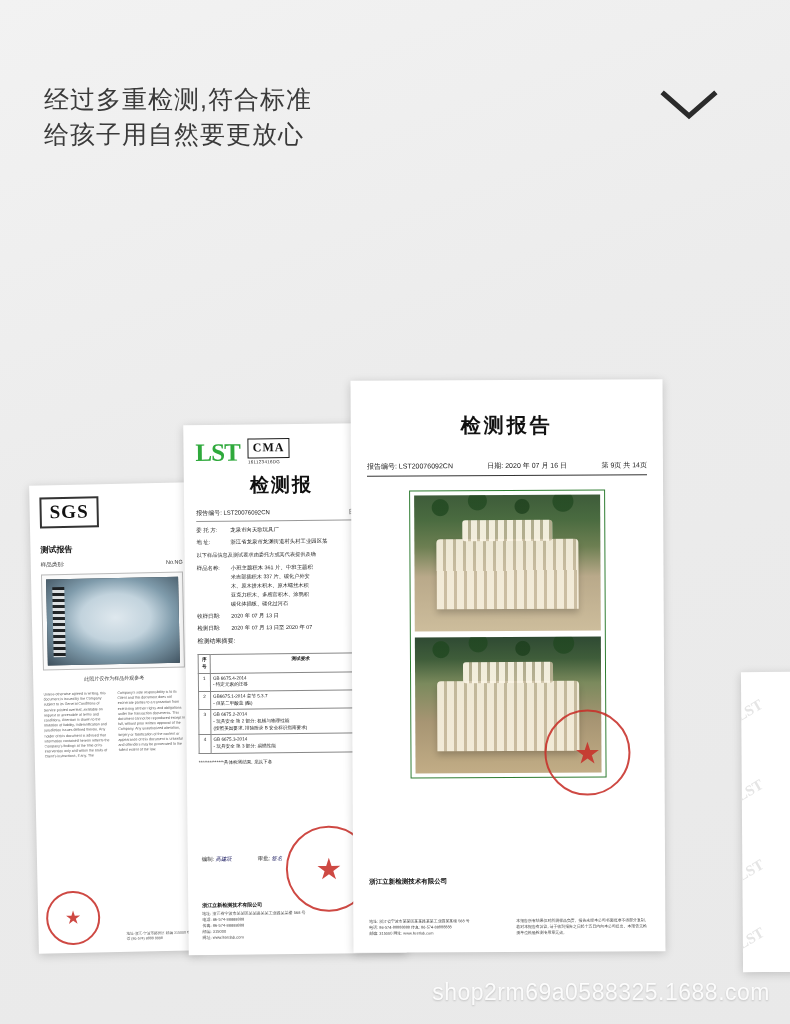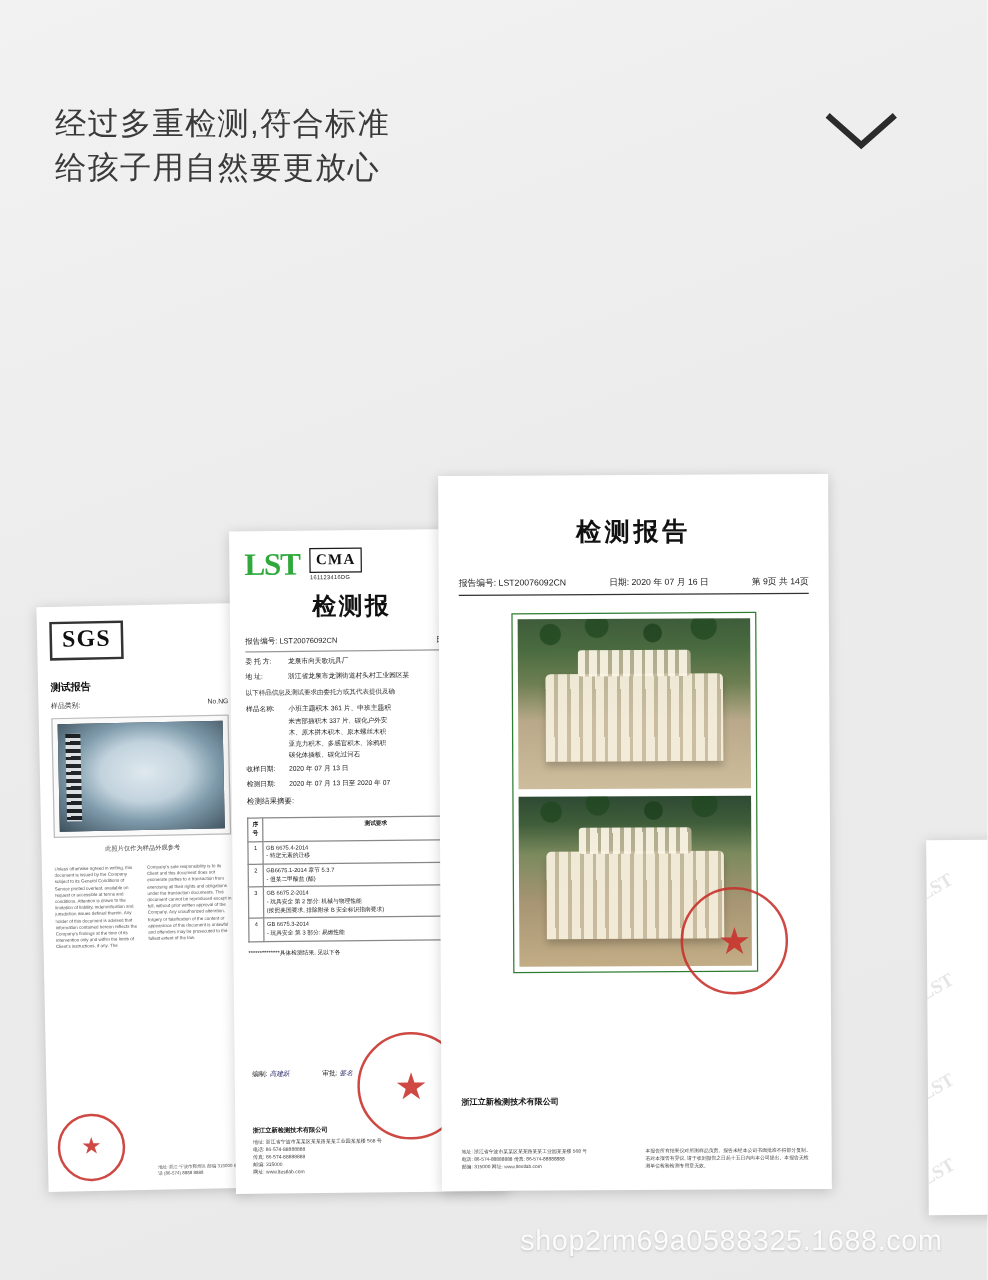--- a/index.html
+++ b/index.html
@@ -252,21 +252,21 @@
   .stamp .star {
     position:absolute; left:50%; top:50%; transform:translate(-50%,-50%);
     font-size: 16px; line-height:1;
   }
   .stamp.big { width: 86px; height: 86px; border-width:2.5px; }
   .stamp.big .star { font-size: 26px; }
 
   
   .site-watermark {
     position: absolute;
-    right: 36px;
+    right: 20px;
     bottom: 18px;
     font-size: 23px;
     color: rgba(255,255,255,0.92);
     letter-spacing: .5px;
     text-shadow: 0 1px 2px rgba(0,0,0,.18);
     font-family: "Liberation Sans", sans-serif;
   }
 </style>
 </head>
 <body>

